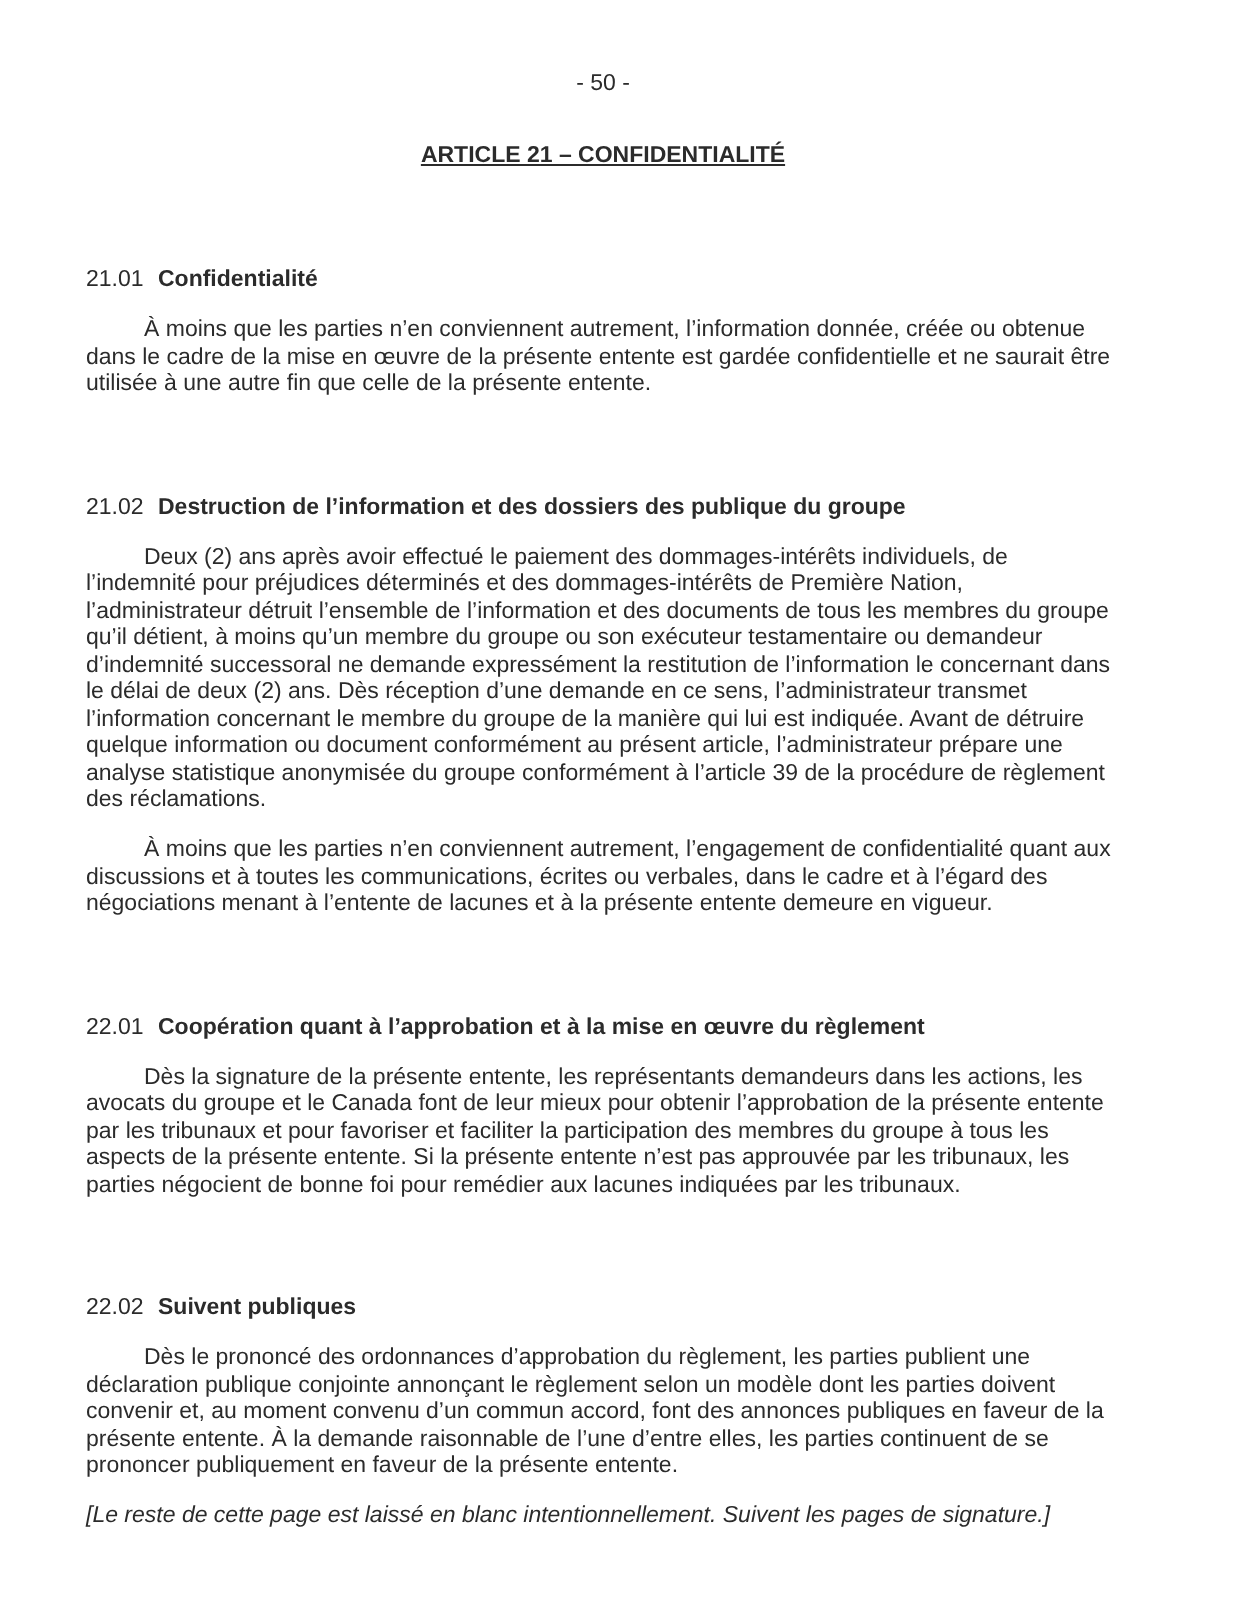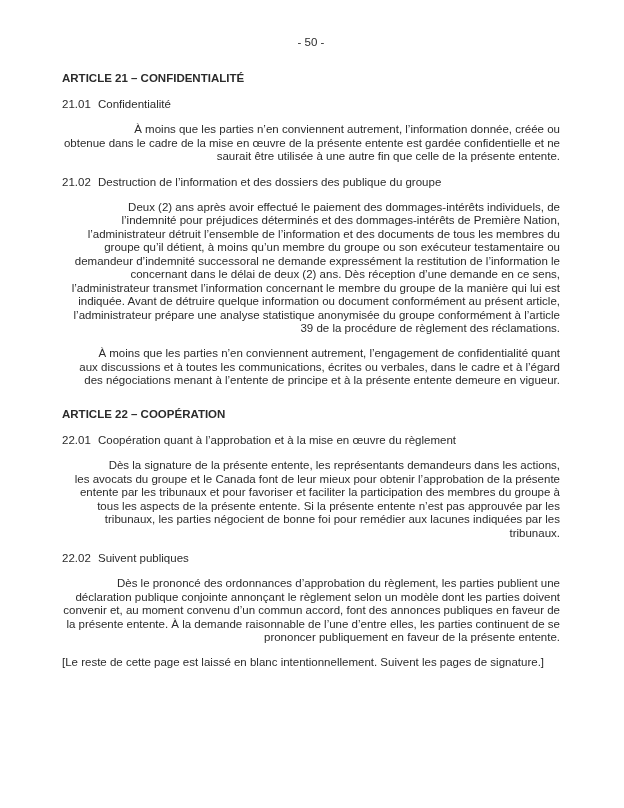--- a/index.html
+++ b/index.html
@@ -1,57 +1,61 @@
 <!DOCTYPE html>
 <html lang="fr"><head>
 <meta charset="utf-8">
 <style>
   html, body { margin: 0; padding: 0; background: #ffffff; }
   .page {
     position: relative;
     width: 624px;
     height: 808px;
     box-sizing: border-box;
-    padding: 36px 64px 0 62px;
+    padding: 36px 64px 0 43px;
     background: #ffffff;
     font-family: "Liberation Sans", sans-serif;
     font-size: 11.5px;
     line-height: 13.5px;
     color: #2b2b2b;
     overflow: hidden;
   }
   .page-number {
     text-align: center;
     margin-bottom: 22px;
   }
   .article-title {
+    text-align: center;
     font-weight: bold;
+    text-decoration: underline;
     font-size: 11.5px;
     margin: 12px 0 13px 0;
   }
   .article-title.second { margin-top: 20px; }
   .section-head {
     display: flex;
     align-items: flex-end;
     margin: 12px 0 11.5px 0;
   }
   .section-head .num {
     flex: none;
     width: 36px;
     font-weight: normal;
   }
   .section-head .head {
-    font-weight: normal;
+    font-weight: bold;
+    margin-top: 36px;
   }
   .para {
     margin: 0 0 11.5px 0;
     text-indent: 29px;
-    text-align: right;
+    text-align: left;
   }
   .footer-note {
+    font-style: italic;
     margin-top: 8px;
   }
 </style>
 </head>
 <body>
 
 <div class="page">
 
   <div class="page-number">- 50 -</div>
 
@@ -67,24 +71,23 @@
 
   <div class="section">
     <div class="section-head">
       <span class="num">21.02</span>
       <span class="head">Destruction de l’information et des dossiers des publique du groupe</span>
     </div>
     <p class="para">Deux (2) ans après avoir effectué le paiement des dommages-intérêts individuels, de l’indemnité pour préjudices déterminés et des dommages-intérêts de Première Nation, l’administrateur détruit l’ensemble de l’information et des documents de tous les membres du groupe qu’il détient, à moins qu’un membre du groupe ou son exécuteur testamentaire ou demandeur d’indemnité successoral ne demande expressément la restitution de l’information le concernant dans le délai de deux (2) ans. Dès réception d’une demande en ce sens, l’administrateur transmet l’information concernant le membre du groupe de la manière qui lui est indiquée. Avant de détruire quelque information ou document conformément au présent article, l’administrateur prépare une analyse statistique anonymisée du groupe conformément à l’article 39 de la procédure de règlement des réclamations.</p>
   </div>
 
   <div class="section">
-    <p class="para">À moins que les parties n’en conviennent autrement, l’engagement de confidentialité quant aux discussions et à toutes les communications, écrites ou verbales, dans le cadre et à l’égard des négociations menant à l’entente de principe et à la présente entente demeure en vigueur.</p>
+    <p class="para">À moins que les parties n’en conviennent autrement, l’engagement de confidentialité quant aux discussions et à toutes les communications, écrites ou verbales, dans le cadre et à l’égard des négociations menant à l’entente de lacunes et à la présente entente demeure en vigueur.</p>
   </div>
 
-  <div class="article-title second">ARTICLE 22 – COOPÉRATION</div>
 
   <div class="section">
     <div class="section-head">
       <span class="num">22.01</span>
       <span class="head">Coopération quant à l’approbation et à la mise en œuvre du règlement</span>
     </div>
     <p class="para">Dès la signature de la présente entente, les représentants demandeurs dans les actions, les avocats du groupe et le Canada font de leur mieux pour obtenir l’approbation de la présente entente par les tribunaux et pour favoriser et faciliter la participation des membres du groupe à tous les aspects de la présente entente. Si la présente entente n’est pas approuvée par les tribunaux, les parties négocient de bonne foi pour remédier aux lacunes indiquées par les tribunaux.</p>
   </div>
 
   <div class="section">

